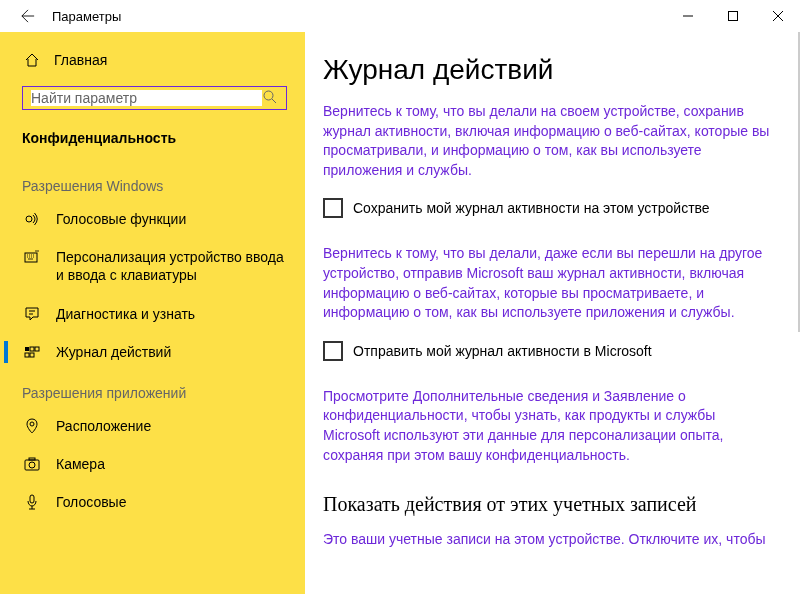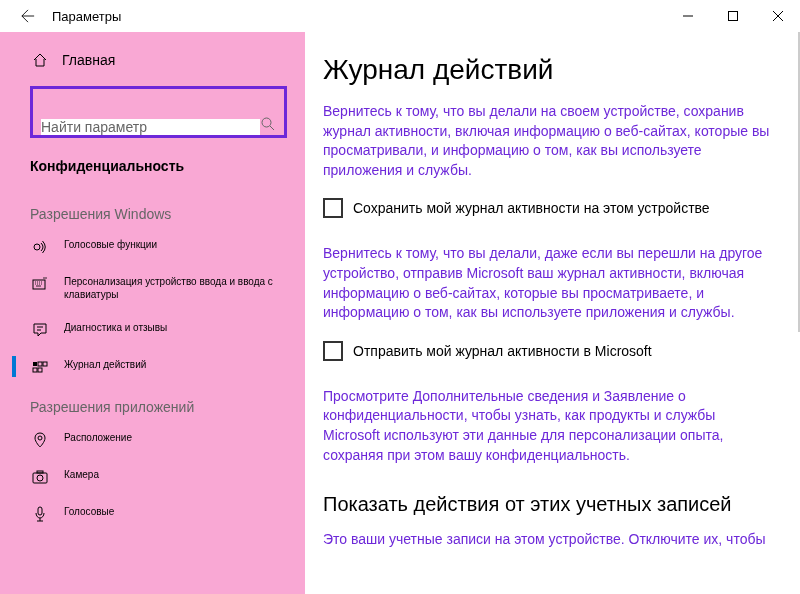--- a/index.html
+++ b/index.html
@@ -43,44 +43,44 @@
       justify-content: center;
       cursor: pointer;
       color: #555;
     }
     .body-container {
       display: flex;
       height: calc(594px - 32px);
     }
     .sidebar {
       width: 305px;
-      padding: 12px 0 0 12px;
-      background: #f9a8d4;
+      padding: 12px 0 0 4px;
+      background: #fde047;
       overflow-y: auto;
     }
     .home-item {
       display: flex;
       align-items: center;
       padding: 8px 18px;
       cursor: pointer;
       font-size: 14px;
       margin-bottom: 10px;
     }
     .home-item .icon {
       width: 20px;
       margin-right: 12px;
       display: flex;
       justify-content: center;
     }
     .search-box {
       margin: 0 18px 12px 18px;
-      border: 3px solid #6d28d9;
-      height: 52px;
-      display: flex;
-      align-items: flex-end;
+      border: 1px solid #6d28d9;
+      height: 24px;
+      display: flex;
+      align-items: center;
       padding: 0 8px;
     }
     .search-box input {
       border: none;
       outline: none;
       flex: 1;
       font-size: 14px;
       font-family: inherit;
     }
     .search-box input::placeholder {
@@ -94,21 +94,21 @@
     .group-header {
       font-size: 14px;
       color: #666;
       padding: 14px 18px 6px 18px;
     }
     .nav-item {
       display: flex;
       align-items: flex-start;
       padding: 10px 18px;
       cursor: pointer;
-      font-size: 10px;
+      font-size: 14px;
       line-height: 1.3;
     }
     .nav-item .icon {
       width: 20px;
       margin-right: 14px;
       flex-shrink: 0;
       padding-top: 1px;
       display: flex;
       justify-content: center;
     }
@@ -157,20 +157,21 @@
       margin-right: 10px;
       flex-shrink: 0;
     }
     .checkbox-label {
       font-size: 14px;
     }
     .content h2 {
       font-size: 20px;
       font-weight: 400;
       margin: 28px 0 14px 0;
+      font-family: Liberation Serif, serif;
     }
     .scroll-indicator {
       position: absolute;
       right: 0;
       top: 0;
       width: 2px;
       height: 300px;
       background: #ccc;
     }
   </style>
@@ -248,21 +249,21 @@
       </span>
       <span class="label">Персонализация устройство ввода и ввода с клавиатуры</span>
     </div>
 
     <div class="nav-item">
       <span class="icon">
         <svg width="16" height="16" viewBox="0 0 16 16">
             <path d="M2 2 H14 V11 H9 L6 14 V11 H2 Z M5 5 H11 M5 8 H9" stroke="#000" stroke-width="1" fill="none"></path>
           </svg>
       </span>
-      <span class="label">Диагностика и отзывы</span>
+      <span class="label">Диагностика и узнать</span>
     </div>
 
     <div class="nav-item selected">
       <span class="icon">
         <svg width="16" height="16" viewBox="0 0 16 16">
             <rect x="1" y="3" width="4" height="4" fill="#000"></rect>
             <rect x="6" y="3" width="4" height="4" stroke="#000" stroke-width="1" fill="none"></rect>
             <rect x="11" y="3" width="4" height="4" stroke="#000" stroke-width="1" fill="none"></rect>
             <rect x="1" y="9" width="4" height="4" stroke="#000" stroke-width="1" fill="none"></rect>
             <rect x="6" y="9" width="4" height="4" stroke="#000" stroke-width="1" fill="none"></rect>

